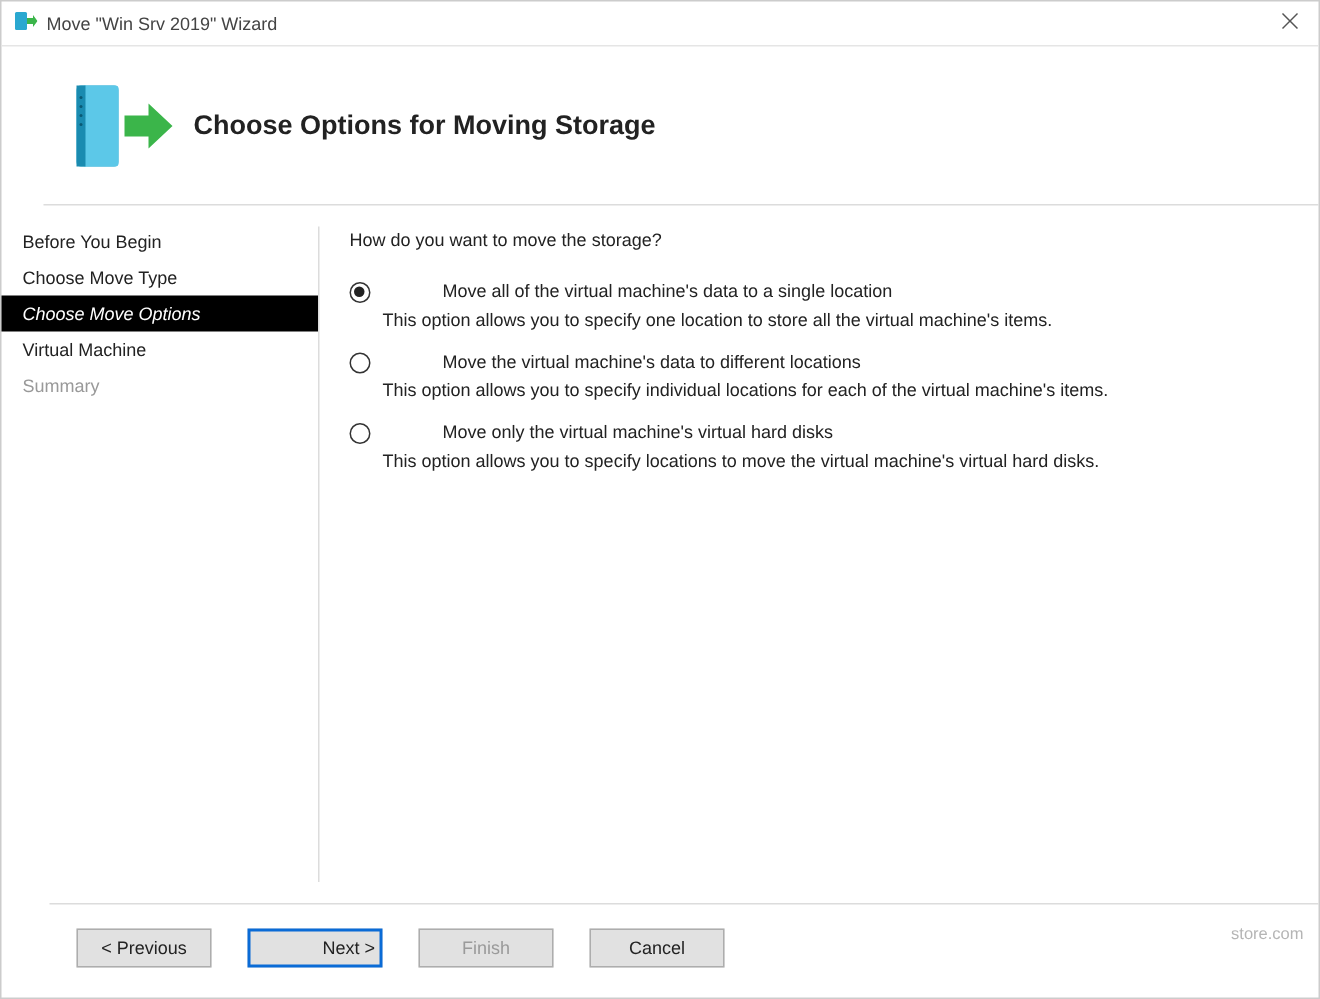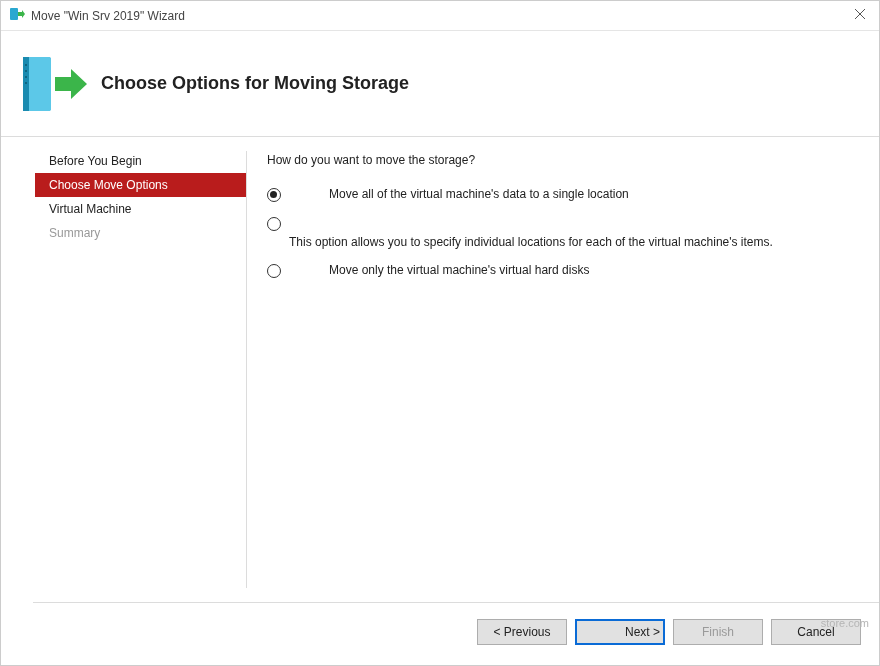--- a/index.html
+++ b/index.html
@@ -31,42 +31,43 @@
       font-size: 14px;
       text-align: center;
       cursor: pointer;
     }
     .header {
       height: 106px;
       display: flex;
       align-items: center;
       padding: 0 16px;
       border-bottom: 1px solid #dcdcdc;
+      margin-left: 28px;
     }
     .header-icon { width: 74px; height: 70px; flex-shrink: 0; margin-right: 10px; }
     .header-title { font-size: 18px; font-weight: 600; color: #222; }
     .body {
       display: flex;
       height: 465px;
-      padding-left: 34px;
     }
     .sidebar {
       width: 211px;
       padding-top: 12px;
     }
     .sidebar-item {
       padding: 5px 14px;
       font-size: 12px;
       color: #222;
       cursor: pointer;
       white-space: nowrap;
     }
     .sidebar-item.selected {
-      background: #b91c1c;
+      background: #000000;
       color: #fff;
+      font-style: italic;
     }
     .sidebar-item.dim { color: #999; }
     .divider {
       width: 1px;
       background: #dcdcdc;
       margin: 14px 0;
     }
     .content {
       flex: 1;
       padding: 16px 20px;
@@ -96,24 +97,23 @@
     .option-desc {
       font-size: 12px;
       color: #222;
       margin-left: 22px;
       margin-top: 4px;
     }
     .footer {
       height: 58px;
       border-top: 1px solid #dcdcdc;
       display: flex;
-      justify-content: flex-end;
       align-items: center;
       padding: 0 18px;
-      gap: 8px;
+      gap: 24px;
       margin-left: 32px;
     }
     .btn {
       width: 90px;
       height: 26px;
       background: #e1e1e1;
       border: 1px solid #adadad;
       font-size: 12px;
       font-family: inherit;
       color: #222;
@@ -169,47 +169,51 @@
       <circle cx="9" cy="34" r="1" fill="#0a5a75"></circle>
       <path d="M38 28 L54 28 L54 20 L70 35 L54 50 L54 42 L38 42 Z" fill="#3bb54a"></path>
     </svg>
   </div>
   <div class="header-title">Choose Options for Moving Storage</div>
 </div>
 
 <div class="body">
   <div class="sidebar">
     <div class="sidebar-item">Before You Begin</div>
+    <div class="sidebar-item">Choose Move Type</div>
     <div class="sidebar-item selected">Choose Move Options</div>
     <div class="sidebar-item">Virtual Machine</div>
     <div class="sidebar-item dim">Summary</div>
   </div>
   <div class="divider"></div>
   <div class="content">
     <div class="prompt">How do you want to move the storage?</div>
 
     <div class="option">
       <div class="option-row">
         <div class="radio checked"></div>
         <div class="option-label">Move all of the virtual machine's data to a single location</div>
       </div>
+      <div class="option-desc">This option allows you to specify one location to store all the virtual machine's items.</div>
     </div>
 
     <div class="option">
       <div class="option-row">
         <div class="radio"></div>
+        <div class="option-label">Move the virtual machine's data to different locations</div>
       </div>
       <div class="option-desc">This option allows you to specify individual locations for each of the virtual machine's items.</div>
     </div>
 
     <div class="option">
       <div class="option-row">
         <div class="radio"></div>
         <div class="option-label">Move only the virtual machine's virtual hard disks</div>
       </div>
+      <div class="option-desc">This option allows you to specify locations to move the virtual machine's virtual hard disks.</div>
     </div>
   </div>
 </div>
 
 <div class="footer">
   <button class="btn">&lt; Previous</button>
   <button class="btn default">Next &gt;</button>
   <button class="btn disabled">Finish</button>
   <button class="btn">Cancel</button>
 </div>

